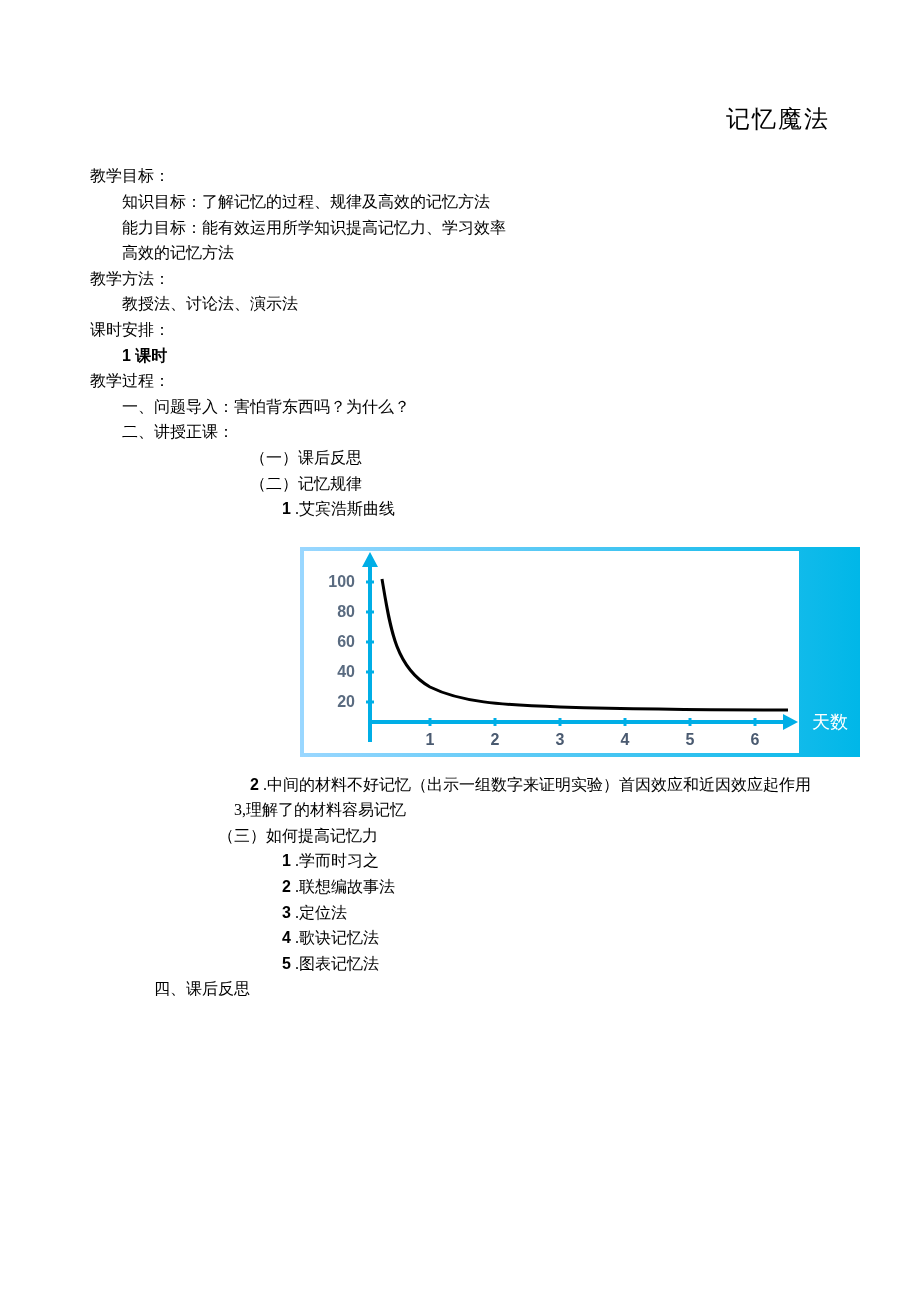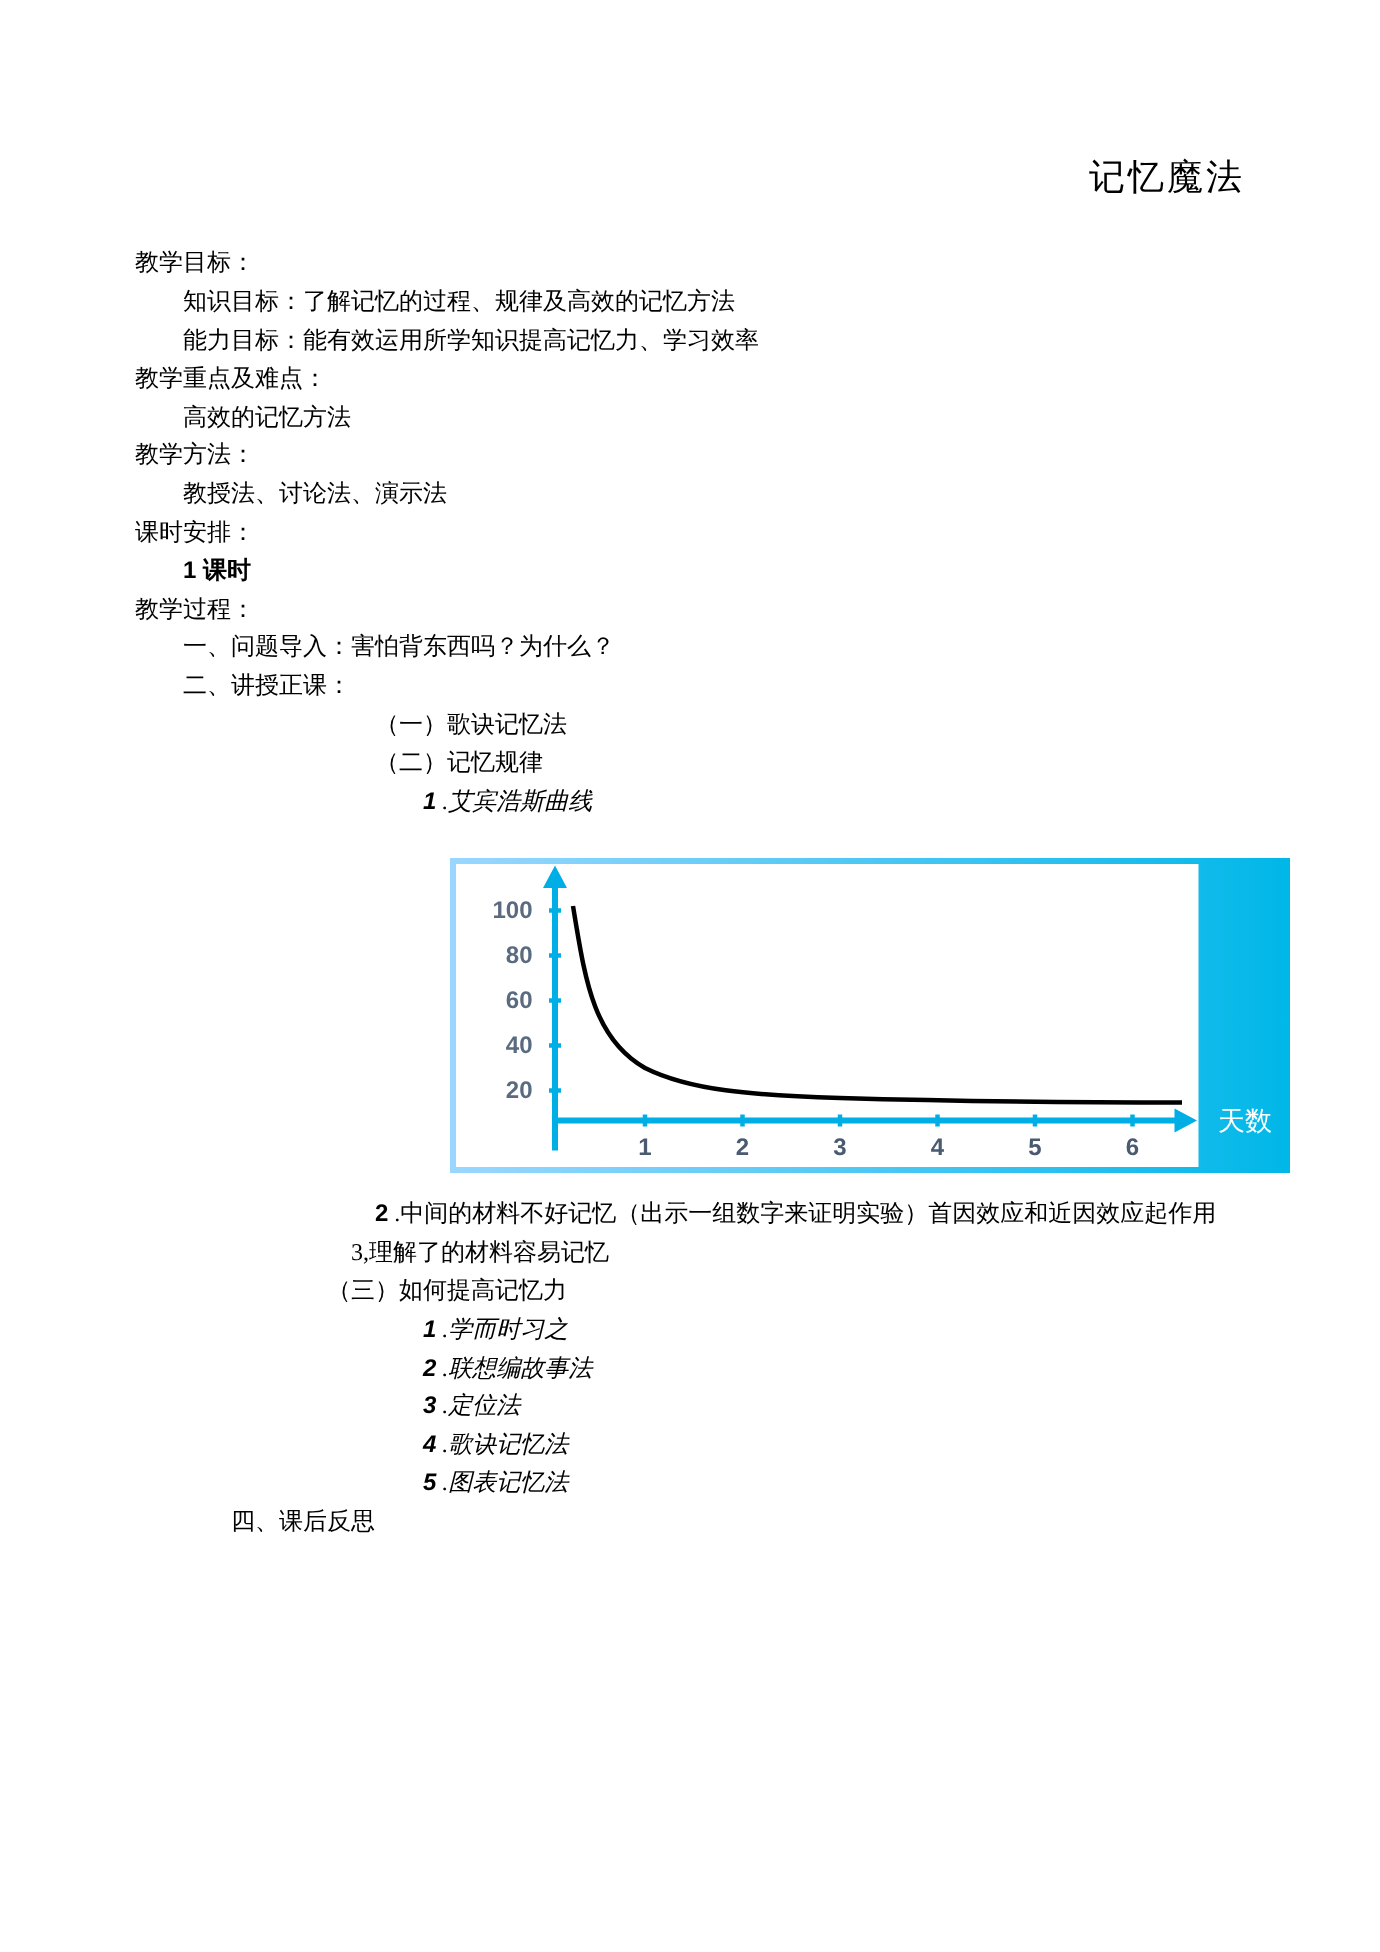--- a/index.html
+++ b/index.html
@@ -23,21 +23,21 @@
       margin: 0 0 25px 0;
       letter-spacing: 2px;
     }
     .line {
       margin: 0;
       padding: 0;
     }
     .indent-1 { padding-left: 2em; }
     .indent-3 { padding-left: 10em; }
     .indent-3b { padding-left: 11em; }
-    .indent-4 { padding-left: 12em; font-style: italic; }
+    .indent-4 { padding-left: 12em; }
     .indent-5 { padding-left: 10em; }
     .indent-6 { padding-left: 8em; }
     .indent-7 { padding-left: 9em; }
     .indent-71 { padding-left: 4em; }
     .num {
       font-family: Arial, sans-serif;
       font-weight: bold;
     }
     .chart-wrap {
       margin: 25px 0 15px 210px;
@@ -50,36 +50,35 @@
 <body>
 
 <div class="page">
 
   <h1 class="title">记忆魔法</h1>
 
   <p class="line">教学目标：</p>
   <p class="line indent-1">知识目标：了解记忆的过程、规律及高效的记忆方法</p>
   <p class="line indent-1">能力目标：能有效运用所学知识提高记忆力、学习效率</p>
 
-  <p class="line">教学重点及难点：</p>
   <p class="line indent-1">高效的记忆方法</p>
 
   <p class="line">教学方法：</p>
   <p class="line indent-1">教授法、讨论法、演示法</p>
 
   <p class="line">课时安排：</p>
   <p class="line indent-1">
     <span class="num">1 课时</span>
   </p>
 
   <p class="line">教学过程：</p>
   <p class="line indent-1">一、问题导入：害怕背东西吗？为什么？</p>
   <p class="line indent-1">二、讲授正课：</p>
 
-  <p class="line indent-3">（一）歌诀记忆法</p>
+  <p class="line indent-3">（一）课后反思</p>
   <p class="line indent-3">（二）记忆规律</p>
   <p class="line indent-4">
     <span class="num">1</span><span> .艾宾浩斯曲线</span>
   </p>
 
   <div class="chart-wrap">
     <svg class="chart" width="560" height="210" viewBox="0 0 560 210">
 
       <defs>
         <linearGradient id="bg" x1="0" y1="0" x2="1" y2="0">

